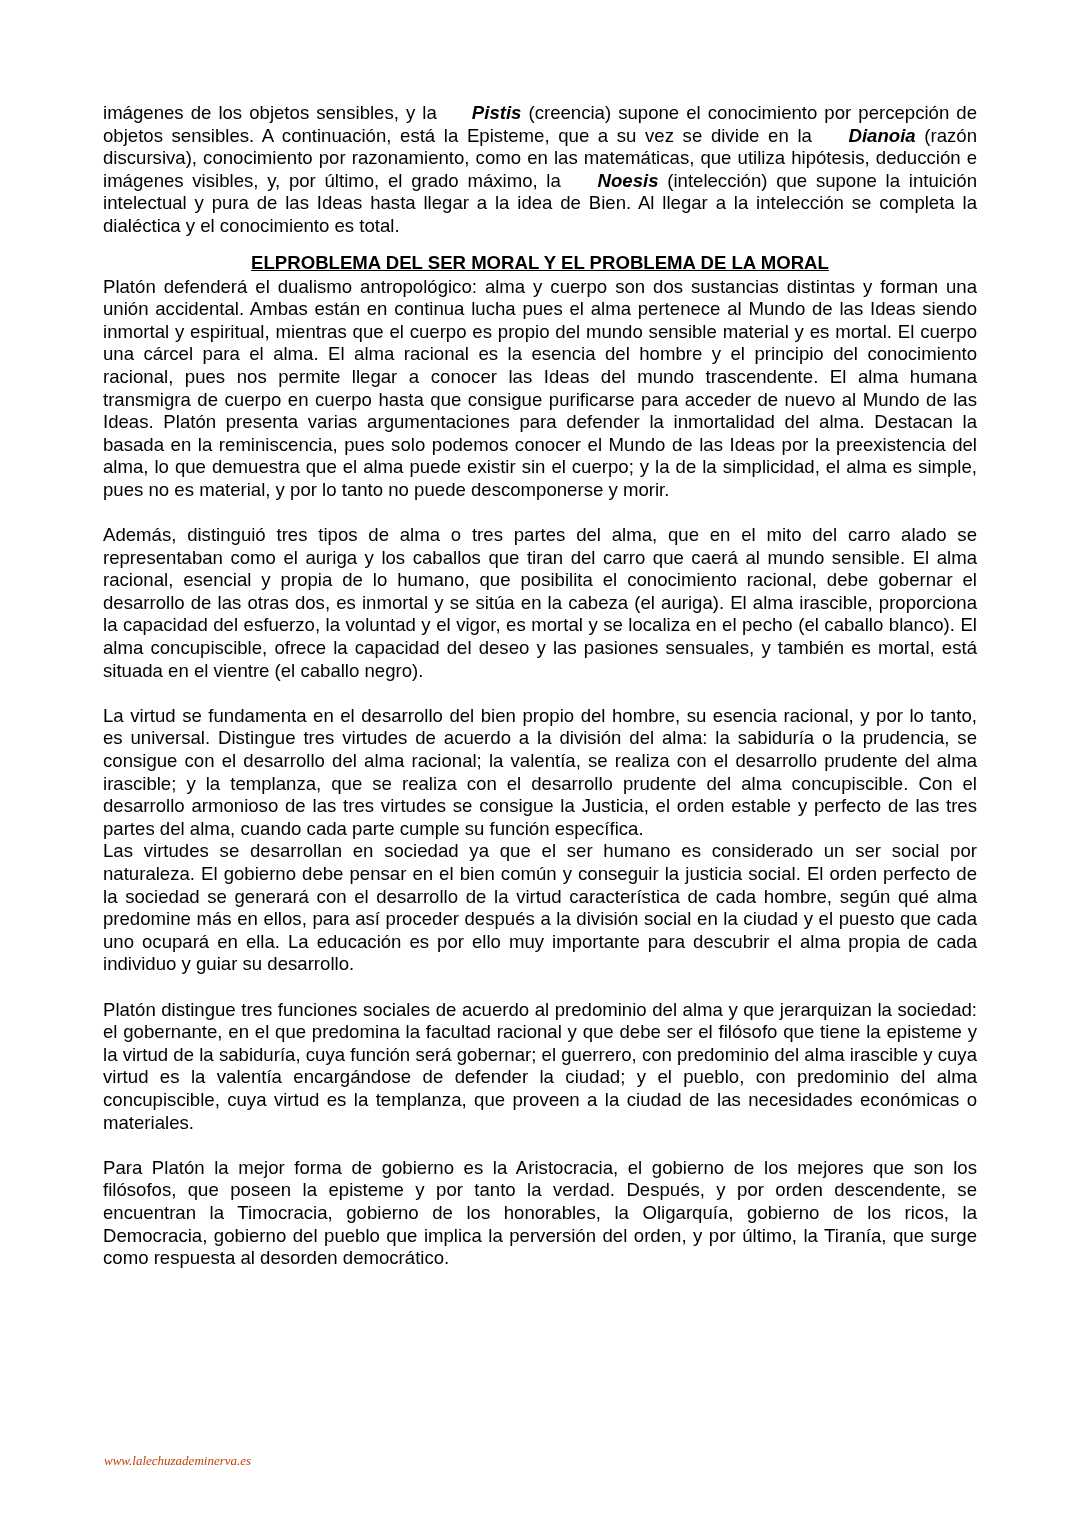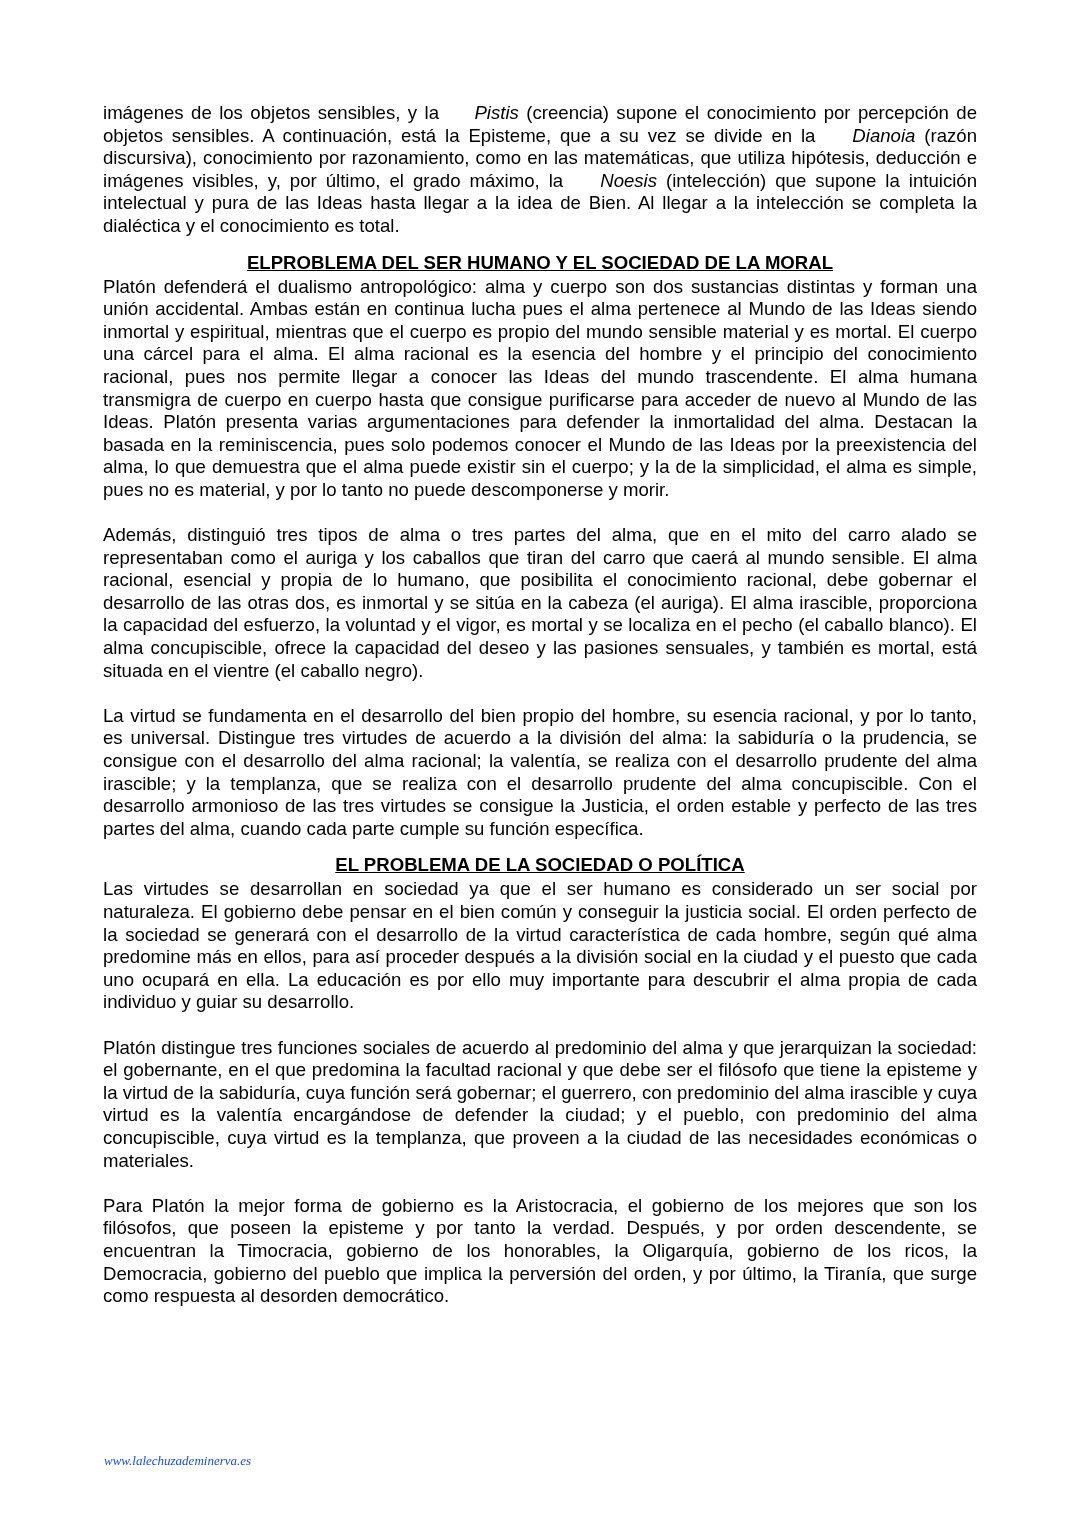--- a/index.html
+++ b/index.html
@@ -10,39 +10,38 @@
     font-size: 18.6px; line-height: 22.6px; color: #000;
     text-align: justify;
   }
   .para { margin: 0; }
   .gap { height: 22.6px; }
   .heading {
     text-align: center; font-weight: bold; text-decoration: underline;
     margin: 12px 0 0 0; line-height: 26px; font-size: 18.6px;
   }
   .b { font-weight: normal; }
-  .bi { font-weight: normal; font-style: italic; margin-left: 28px; }
+  .bi { font-weight: bold; font-style: italic; margin-left: 28px; }
   .footer {
     position: absolute; left: 104px; top: 1453px;
     font-family: "Liberation Serif", serif; font-style: italic;
-    font-size: 13px; color: #1d4ed8;
+    font-size: 13px; color: #c2410c;
   }
 </style>
 </head>
 <body>
 
 <div class="page" id="doc">
     <p class="para"><span>imágenes de los objetos sensibles, y la </span><span class="bi">Pistis</span><span> (creencia) supone el conocimiento por percepción de objetos sensibles. A continuación, está la </span><span class="b">Episteme</span><span>, que a su vez se divide en la </span><span class="bi">Dianoia</span><span> (razón discursiva), conocimiento por razonamiento, como en las matemáticas, que utiliza hipótesis, deducción e imágenes visibles, y,  por último, el grado máximo, la </span><span class="bi">Noesis</span><span> (intelección) que supone la intuición intelectual y pura de las Ideas hasta llegar a la </span><span class="b">idea de Bien</span><span>. Al llegar a la intelección se completa la dialéctica y el conocimiento es total.</span></p>
-    <h2 class="heading">ELPROBLEMA DEL SER HUMANO Y EL SOCIEDAD DE LA MORAL</h2>
+    <h2 class="heading">ELPROBLEMA DEL SER MORAL Y EL PROBLEMA DE LA MORAL</h2>
     <p class="para"><span>Platón defenderá el </span><span class="b">dualismo antropológico</span><span>: </span><span class="b">alma y cuerpo</span><span> son dos sustancias distintas y forman una </span><span class="b">unión accidental.</span><span> Ambas están </span><span class="b">en continua lucha</span><span> pues el alma pertenece al Mundo de las Ideas siendo inmortal y espiritual, mientras que  el cuerpo es propio del mundo sensible material y es mortal. El cuerpo una </span><span class="b">cárcel</span><span> para el alma. El </span><span class="b">alma racional es la esencia</span><span> del hombre y el </span><span class="b">principio del conocimiento racional</span><span>, pues nos permite llegar a conocer las Ideas del mundo trascendente. El alma humana </span><span class="b">transmigra</span><span> de cuerpo en cuerpo hasta que consigue purificarse para acceder de nuevo al Mundo de las Ideas. Platón presenta varias </span><span class="b">argumentaciones para defender la inmortalidad del alma</span><span>. Destacan la basada en la </span><span class="b">reminiscencia</span><span>, pues solo podemos conocer el Mundo de las Ideas por la preexistencia del alma, lo que demuestra que el alma puede existir sin el cuerpo; y la de la </span><span class="b">simplicidad</span><span>, el alma es simple, pues no es material, y por lo tanto no puede descomponerse y morir.</span></p>
     <div class="gap"></div>
     <p class="para"><span>Además, distinguió </span><span class="b">tres tipos de alma</span><span> o tres partes del alma, que en el </span><span class="b">mito del carro alado</span><span> se representaban como el auriga y los caballos que tiran del carro que caerá al mundo sensible. El alma </span><span class="b">racional</span><span>, esencial y propia de lo humano, que posibilita el conocimiento racional, debe gobernar el desarrollo de las otras dos, es inmortal y se sitúa en la cabeza (el auriga). El alma </span><span class="b">irascible</span><span>, proporciona la capacidad del esfuerzo, la voluntad y el vigor, es mortal y se localiza en el pecho (el caballo blanco). El alma </span><span class="b">concupiscible</span><span>, ofrece la capacidad del deseo y las pasiones sensuales, y también es mortal, está situada en el vientre (el caballo negro).</span></p>
     <div class="gap"></div>
     <p class="para"><span>La </span><span class="b">virtud</span><span> se fundamenta en el desarrollo del bien propio del hombre, su </span><span class="b">esencia racional</span><span>, y por lo tanto, es </span><span class="b">universal</span><span>. Distingue </span><span class="b">tres virtudes</span><span> de acuerdo a la división del alma: la </span><span class="b">sabiduría o la prudencia</span><span>, se consigue con el desarrollo del alma racional; la </span><span class="b">valentía</span><span>, se realiza con el desarrollo prudente del alma irascible; y la </span><span class="b">templanza</span><span>, que se realiza con el desarrollo prudente del alma concupiscible. Con el desarrollo armonioso de las tres virtudes se consigue la </span><span class="b">Justicia</span><span>, el orden estable y perfecto de las tres partes del alma, cuando cada parte cumple su función específica.</span></p>
-    <h2 class="heading">EL PROBLEMA DE LA SOCIEDAD O POLÍTICA</h2>
     <p class="para"><span>Las virtudes se desarrollan en sociedad ya que el ser humano es considerado un </span><span class="b">ser social por naturaleza</span><span>. El </span><span class="b">gobierno</span><span> debe pensar en el </span><span class="b">bien común</span><span> y conseguir la </span><span class="b">justicia social</span><span>. El orden perfecto de la sociedad se generará con el desarrollo de la virtud característica de cada hombre, según </span><span class="b">qué alma predomine</span><span> más en ellos, para así proceder después a la división social en la ciudad y el puesto que cada uno ocupará en ella. La </span><span class="b">educación</span><span> es por ello muy importante para descubrir el alma propia de cada individuo y guiar su desarrollo.</span></p>
     <div class="gap"></div>
     <p class="para"><span>Platón distingue </span><span class="b">tres funciones sociales</span><span> de acuerdo al predominio del alma y que </span><span class="b">jerarquizan</span><span> la sociedad: el </span><span class="b">gobernante</span><span>, en el que predomina </span><span class="b">la facultad racional</span><span> y que debe ser el </span><span class="b">filósofo</span><span> que tiene la </span><span class="b">episteme</span><span> y la </span><span class="b">virtud de la sabiduría</span><span>, cuya función será gobernar; el </span><span class="b">guerrero</span><span>, con predominio del </span><span class="b">alma irascible</span><span> y cuya virtud es la </span><span class="b">valentía</span><span> encargándose de defender la ciudad; y </span><span class="b">el pueblo</span><span>, con predominio del </span><span class="b">alma concupiscible</span><span>, cuya virtud es la </span><span class="b">templanza</span><span>,  que proveen a la ciudad de las necesidades económicas o materiales.</span></p>
     <div class="gap"></div>
     <p class="para"><span>Para Platón la mejor forma de gobierno es la </span><span class="b">Aristocracia</span><span>, el gobierno de los mejores que son los filósofos, que poseen la episteme y por tanto la verdad. Después, y por orden descendente, se encuentran la </span><span class="b">Timocracia</span><span>, gobierno de los honorables, la </span><span class="b">Oligarquía</span><span>, gobierno de los ricos, la </span><span class="b">Democracia</span><span>, gobierno del pueblo que implica la perversión del orden, y por último, la </span><span class="b">Tiranía</span><span>, que surge como respuesta al desorden democrático.</span></p>
   </div>
 
 <div class="footer">www.lalechuzademinerva.es</div>
 
 </body></html>

